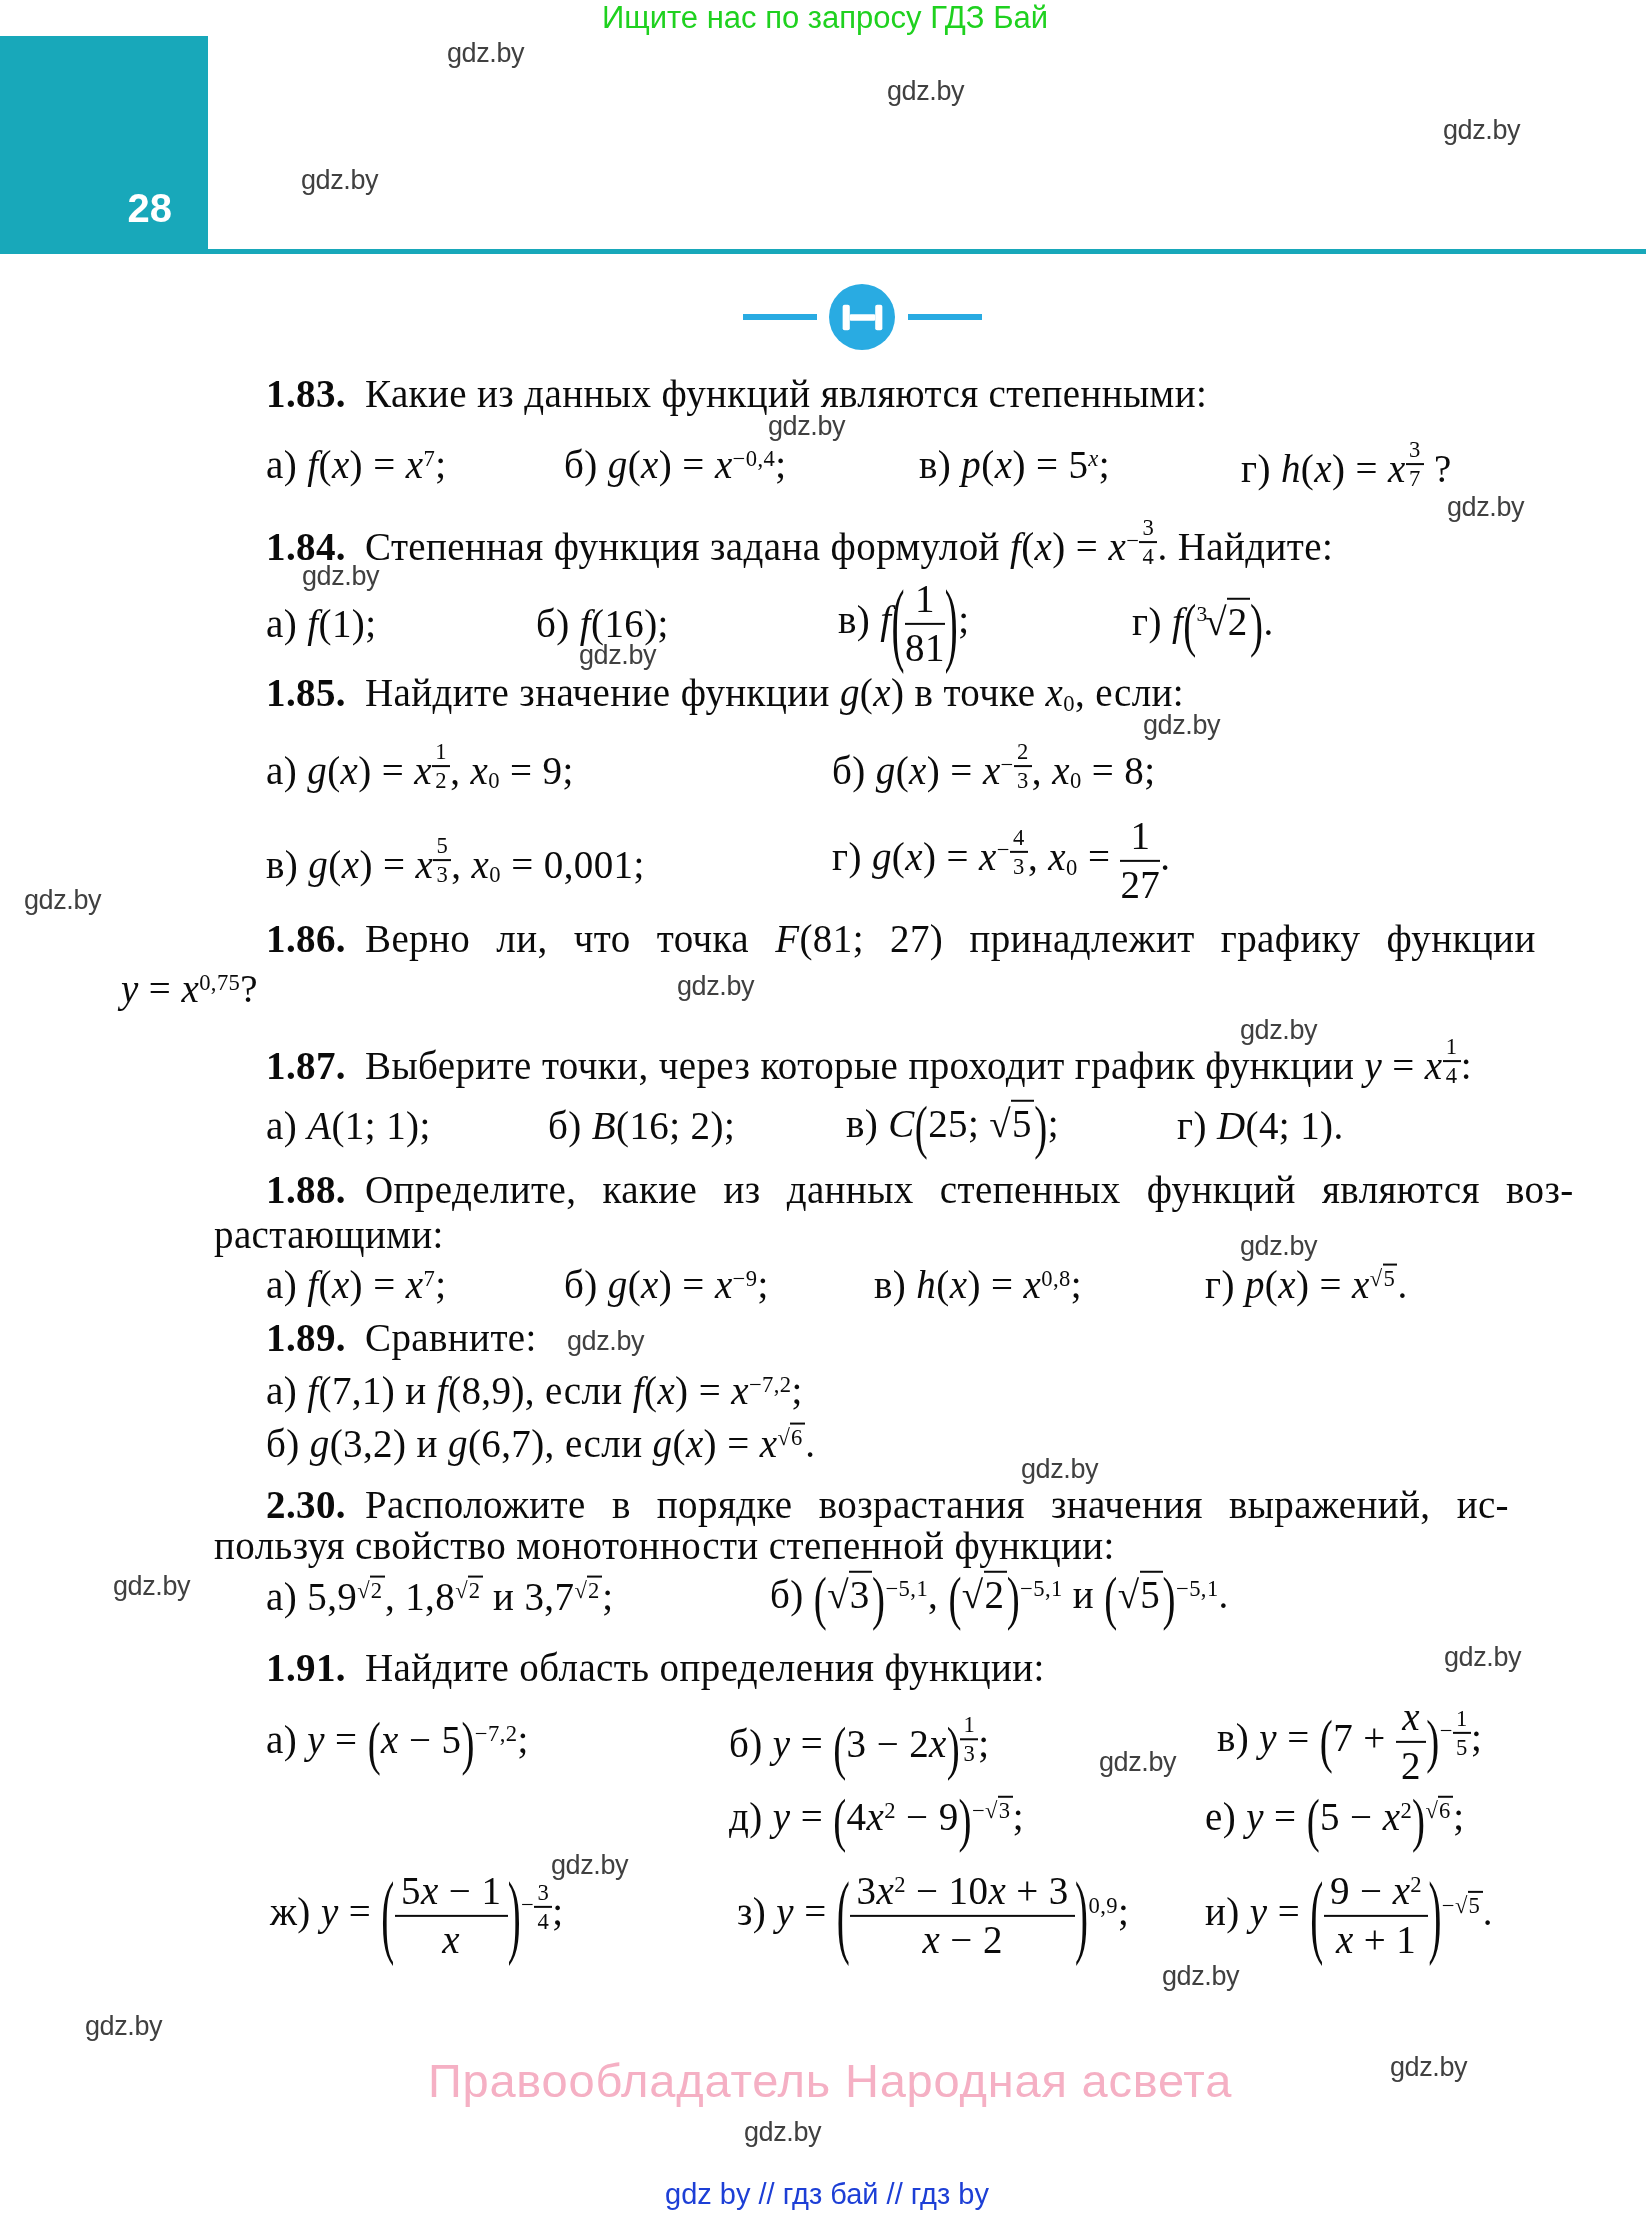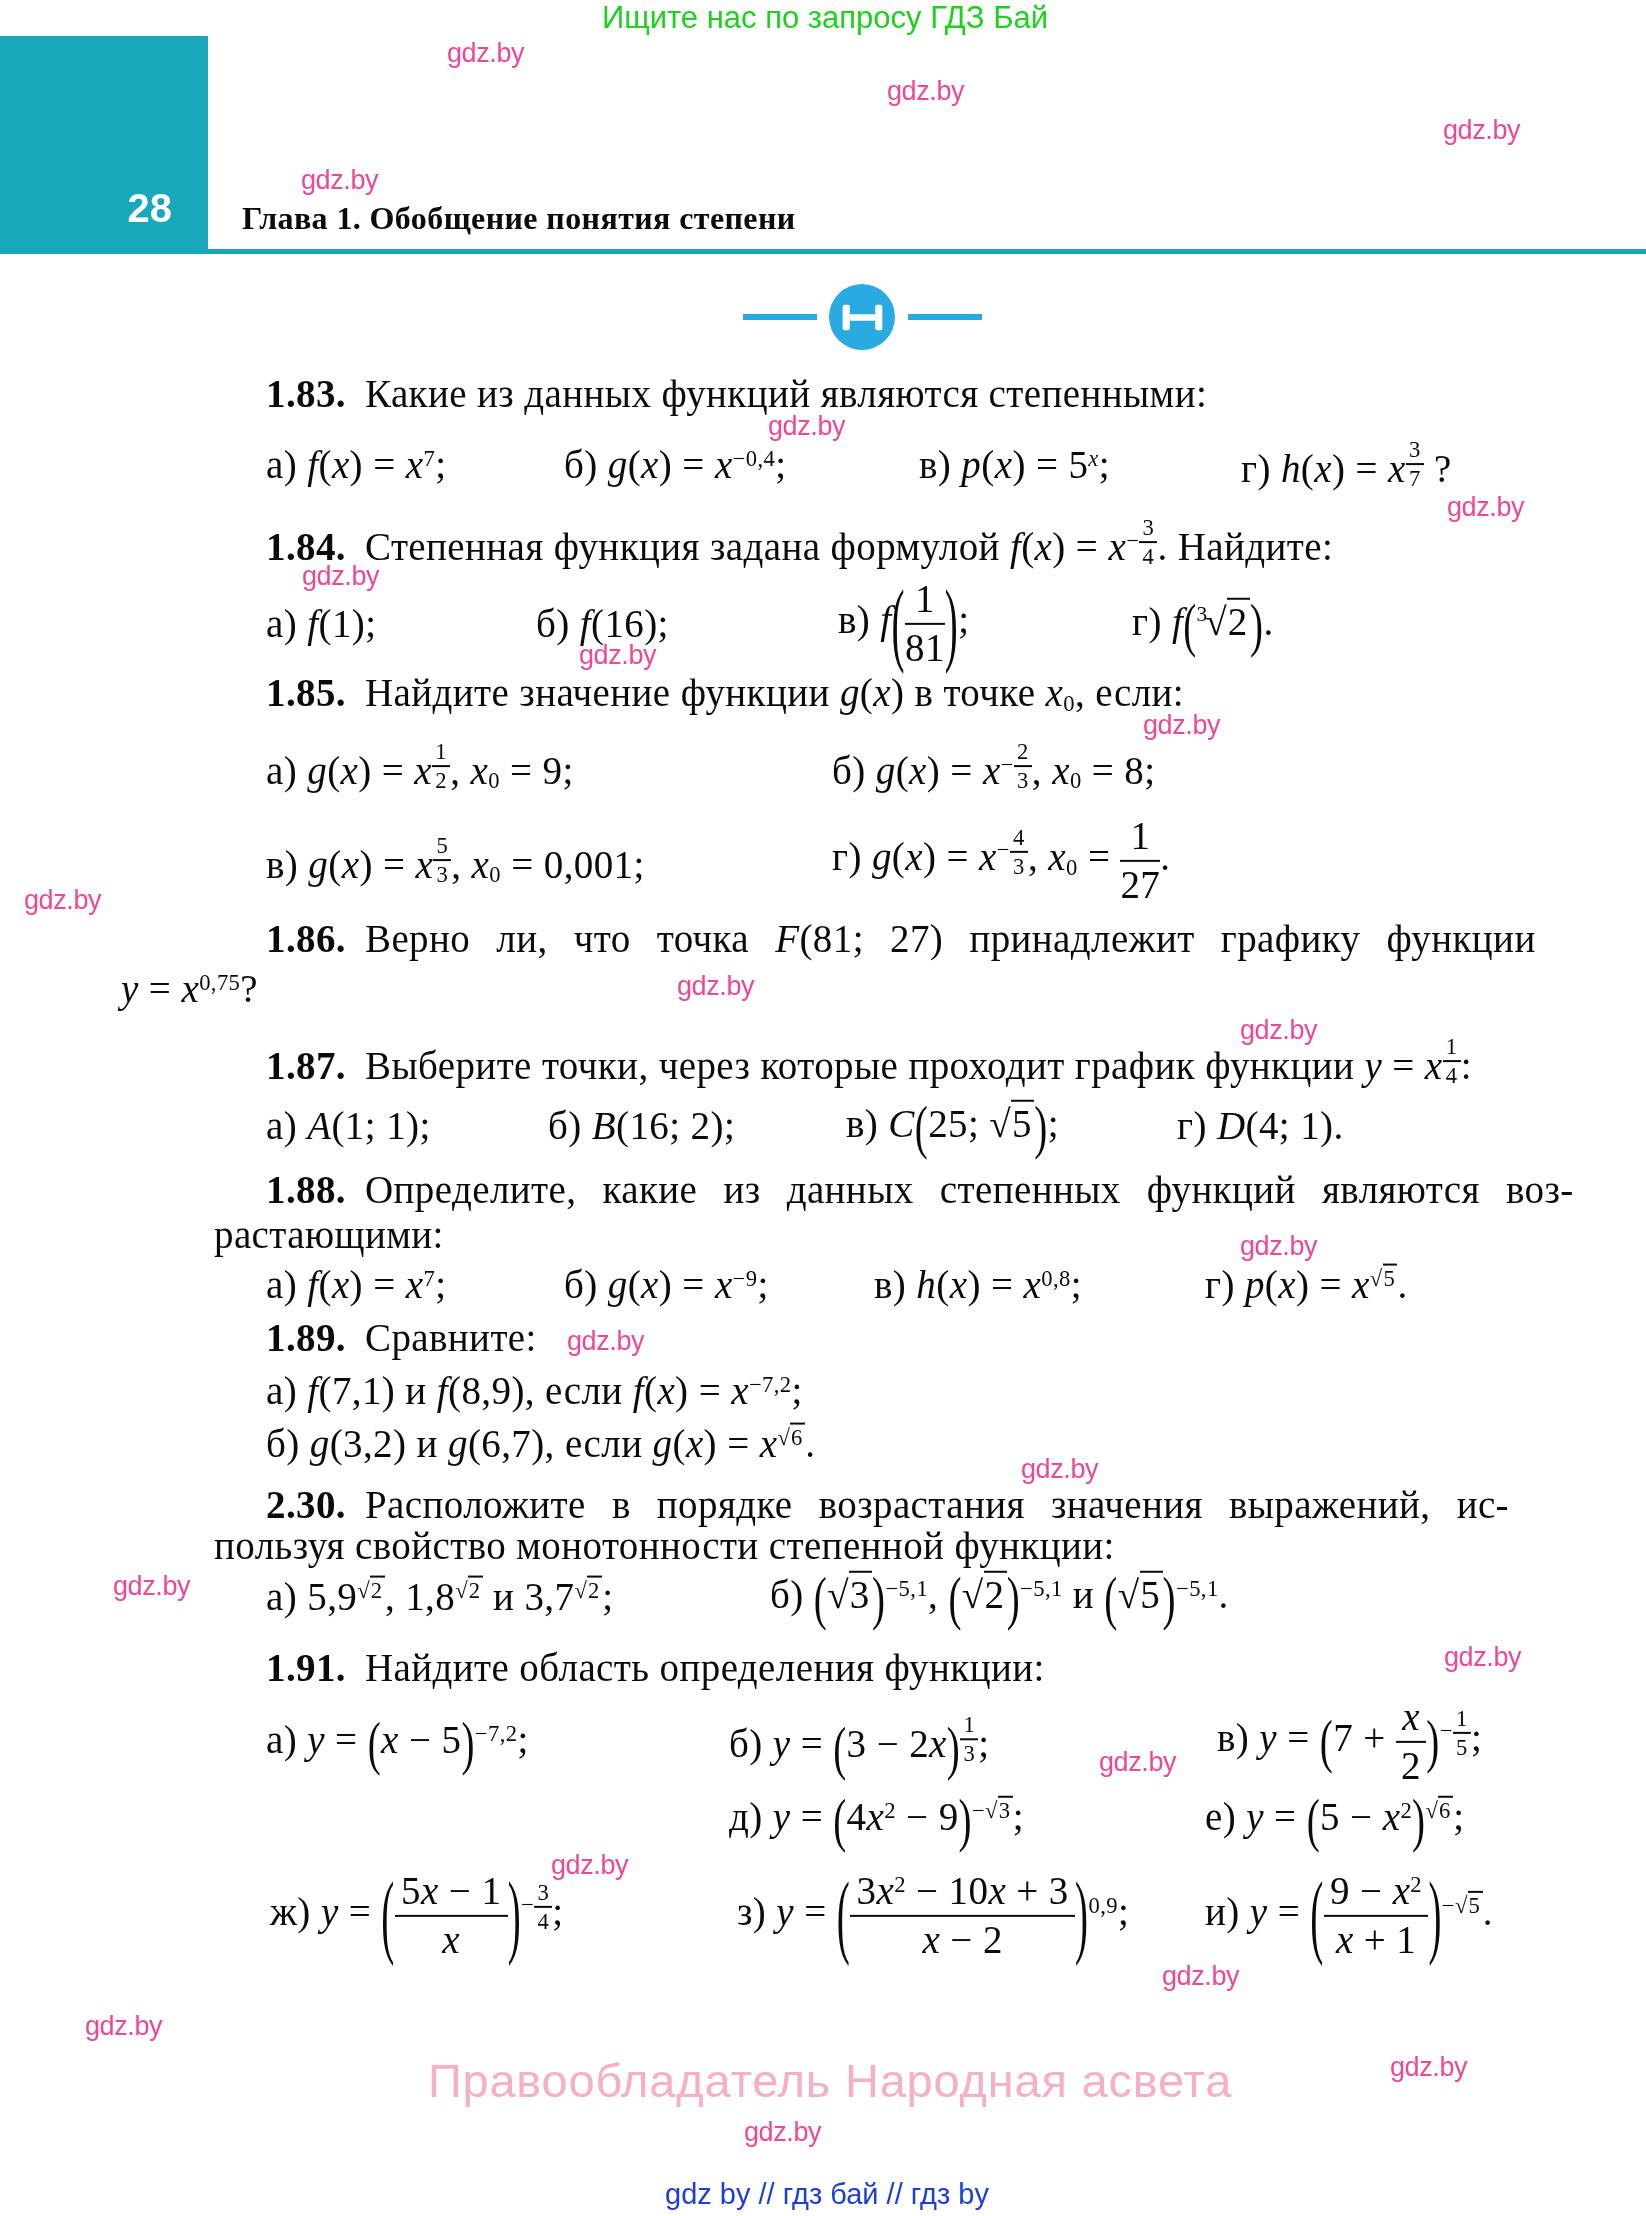--- a/index.html
+++ b/index.html
@@ -34,40 +34,39 @@
   .FR>.n{display:block;border-bottom:2.4px solid currentColor;padding:0 6.4px 3.2px;}
   .FR>.d{display:block;padding-top:3.2px;}
   .rt{white-space:nowrap;}
   .rt .rs{font-style:normal;}
   .rt .rv{border-top:2px solid currentColor;padding:0 2.4px 0 0.8px;}
   .rt .ri{font-size:55%;vertical-align:.65em;margin-right:-.12em;}
   .bp{display:inline-block;font-style:normal;vertical-align:middle;}
   .bp.lg{transform:scaleY(1.5);}
   .bp.xl{transform:scaleY(2.4);}
   
-  .wm{position:absolute;font-family:"Liberation Sans",sans-serif;font-size:27px;color:#ec4899;
+  .wm{position:absolute;font-family:"Liberation Sans",sans-serif;font-size:27px;color:#404040;
       letter-spacing:-0.4px;line-height:1;white-space:nowrap;}
   .pink{position:absolute;left:830px;top:2080px;transform:translate(-50%,-50%);
         font-family:"Liberation Sans",sans-serif;font-size:47px;letter-spacing:0.8px;
         color:var(--pink,#f5b0c4);white-space:nowrap;}
   .links{position:absolute;left:827px;top:2194px;transform:translate(-50%,-50%);
          font-family:"Liberation Sans",sans-serif;font-size:29px;color:var(--link-blue,#1d3fd6);
          white-space:nowrap;}
 </style>
 </head>
 <body>
 
 <div class="page" style="--teal: #18a8ba; --divider-blue: #29abe2; --promo-green: #1fd11f; --pink: #f5b0c4; --link-blue: #1d3fd6;">
 
   <div class="promo">Ищите нас по запросу ГДЗ Бай</div>
 
   <div class="band">
     <span class="pagenum">28</span>
   </div>
-  <div class="chapter">Глава 1. Обобщение понятия степени</div>
   <div class="rule"></div>
 
   <div class="dline" style="left:743px"></div>
   <div class="dcircle">
     <span style="display:flex">
       <svg width="45" height="27" viewBox="0 0 56 34">
         <rect x="3" y="1" width="9" height="32" rx="2.5" fill="#ffffff"></rect>
         <rect x="44" y="1" width="9" height="32" rx="2.5" fill="#ffffff"></rect>
         <rect x="12" y="13" width="32" height="8" rx="1.5" fill="#ffffff"></rect>
       </svg>

